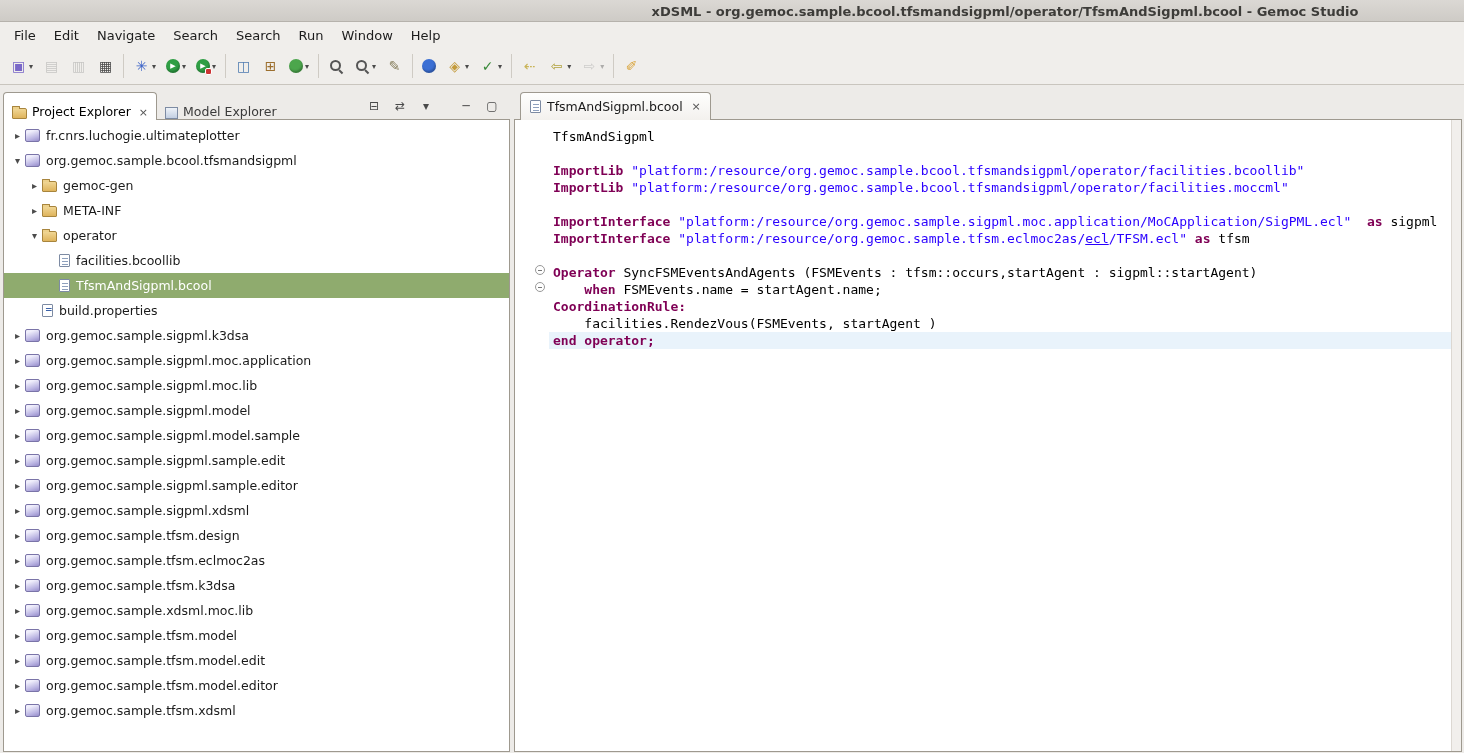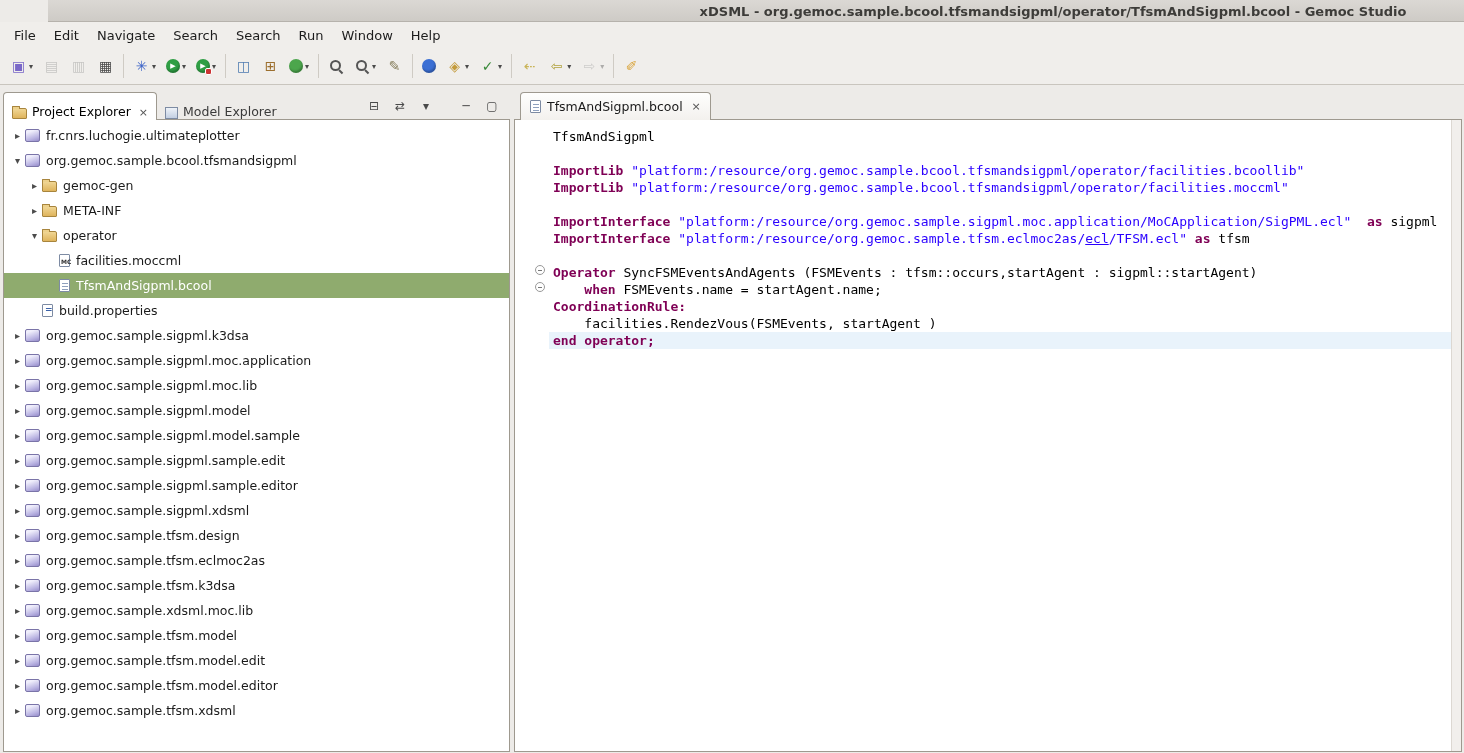--- a/index.html
+++ b/index.html
@@ -1,19 +1,19 @@
 <!DOCTYPE html>
 <html style="--selection_green: #8fab6e; --keyword: #7f0055; --string: #2a00ff; --current_line: #e9f3fb;"><head>
 <meta charset="utf-8">
 <style>
   *{margin:0;padding:0;box-sizing:border-box;}
   html,body{width:1464px;height:753px;overflow:hidden;}
   body{position:relative;background:#edebe8;font-family:"DejaVu Sans","Liberation Sans",sans-serif;font-size:12.5px;color:#1a1a1a;}
 
-  .titlebar{position:absolute;top:0;left:0;right:0;height:22px;background:linear-gradient(#dbd8d4,#cecbc6);border-bottom:1px solid #b6b2ac;margin-left:48px;}
+  .titlebar{position:absolute;top:0;left:0;right:0;height:22px;background:linear-gradient(#dbd8d4,#cecbc6);border-bottom:1px solid #b6b2ac;}
   .window-title{position:absolute;left:1005px;top:50%;transform:translate(-50%,-50%);font-size:13px;font-weight:bold;color:#3d3c39;white-space:nowrap;}
 
   .menubar{position:absolute;top:22px;left:0;right:0;height:26px;background:#f0eeeb;display:flex;align-items:center;padding-left:5px;}
   .menu-item{padding:3px 9px;font-size:13px;color:#1c1c1c;}
 
   .toolbar{position:absolute;top:48px;left:0;right:0;height:37px;background:#f0eeeb;border-bottom:1px solid #c9c5be;display:flex;align-items:center;padding-left:5px;}
   .titem{display:flex;align-items:center;padding:3px 4px;margin:0 1px;border-radius:3px;}
   .titem.disabled{opacity:.4;}
   .tglyph{font-size:14px;line-height:16px;width:17px;text-align:center;display:inline-block;}
   .circle{width:14px;height:14px;border-radius:50%;display:inline-flex;align-items:center;justify-content:center;font-size:7px;position:relative;box-shadow:inset -1px -2px 2px rgba(0,0,0,.25);}
@@ -207,22 +207,22 @@
           <span class="i-folder"></span>
           <span class="tlabel">META-INF</span>
         </div>
         <div class="trow" style="padding-left: 23px;">
           <span class="arrow">▾</span>
           <span class="i-folder"></span>
           <span class="tlabel">operator</span>
         </div>
         <div class="trow" style="padding-left: 40px;">
           <span class="arrow"></span>
-          <span class="i-file-moc"></span>
-          <span class="tlabel">facilities.moccml</span>
+          <span class="i-file"></span>
+          <span class="tlabel">facilities.bcoollib</span>
         </div>
         <div class="trow selected" style="padding-left: 40px;">
           <span class="arrow"></span>
           <span class="i-file"></span>
           <span class="tlabel">TfsmAndSigpml.bcool</span>
         </div>
         <div class="trow" style="padding-left: 23px;">
           <span class="arrow"></span>
           <span class="i-file-props"></span>
           <span class="tlabel">build.properties</span>

